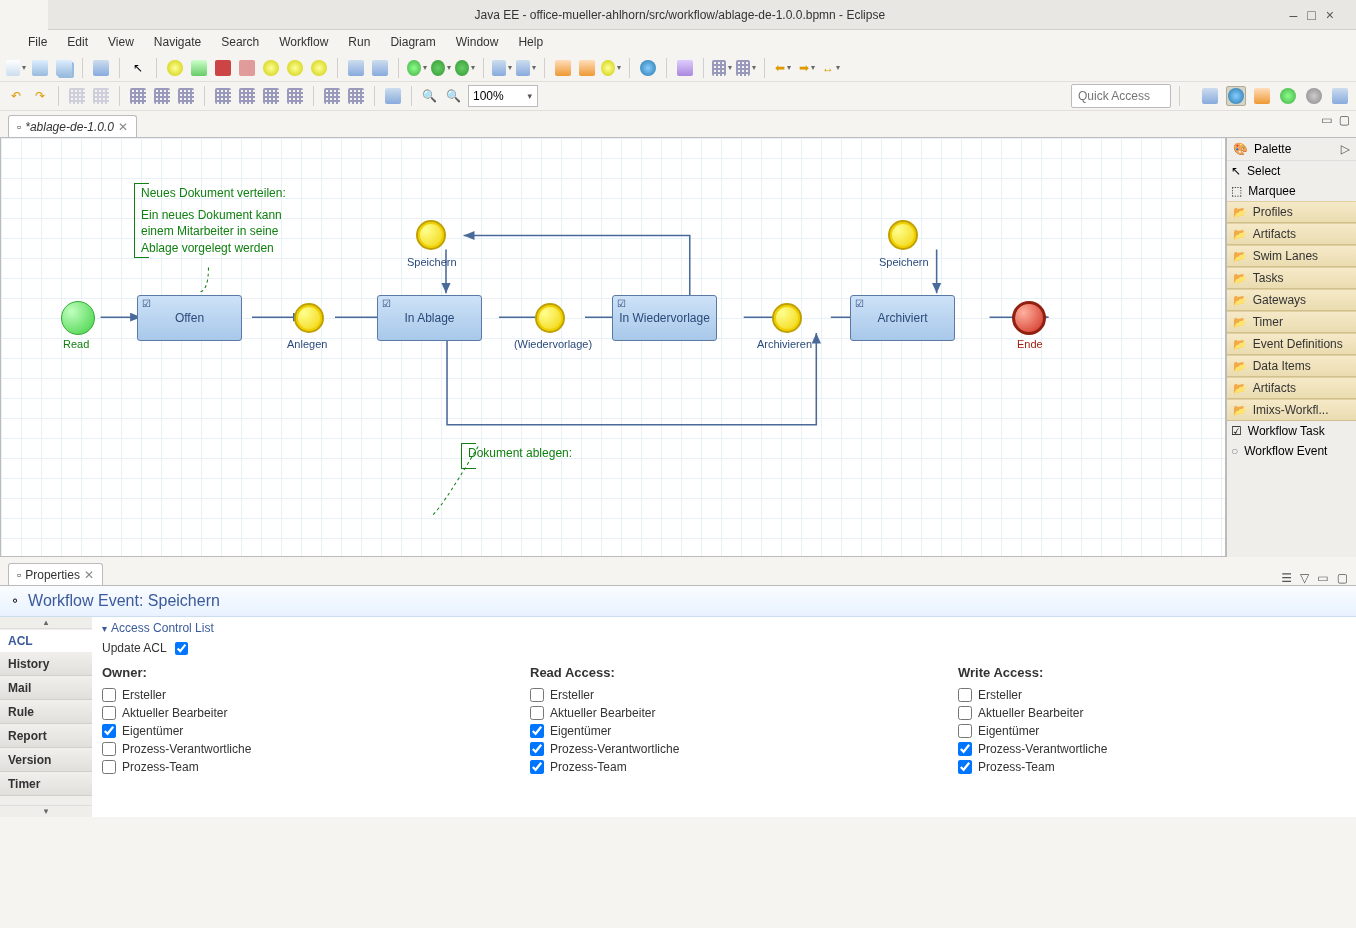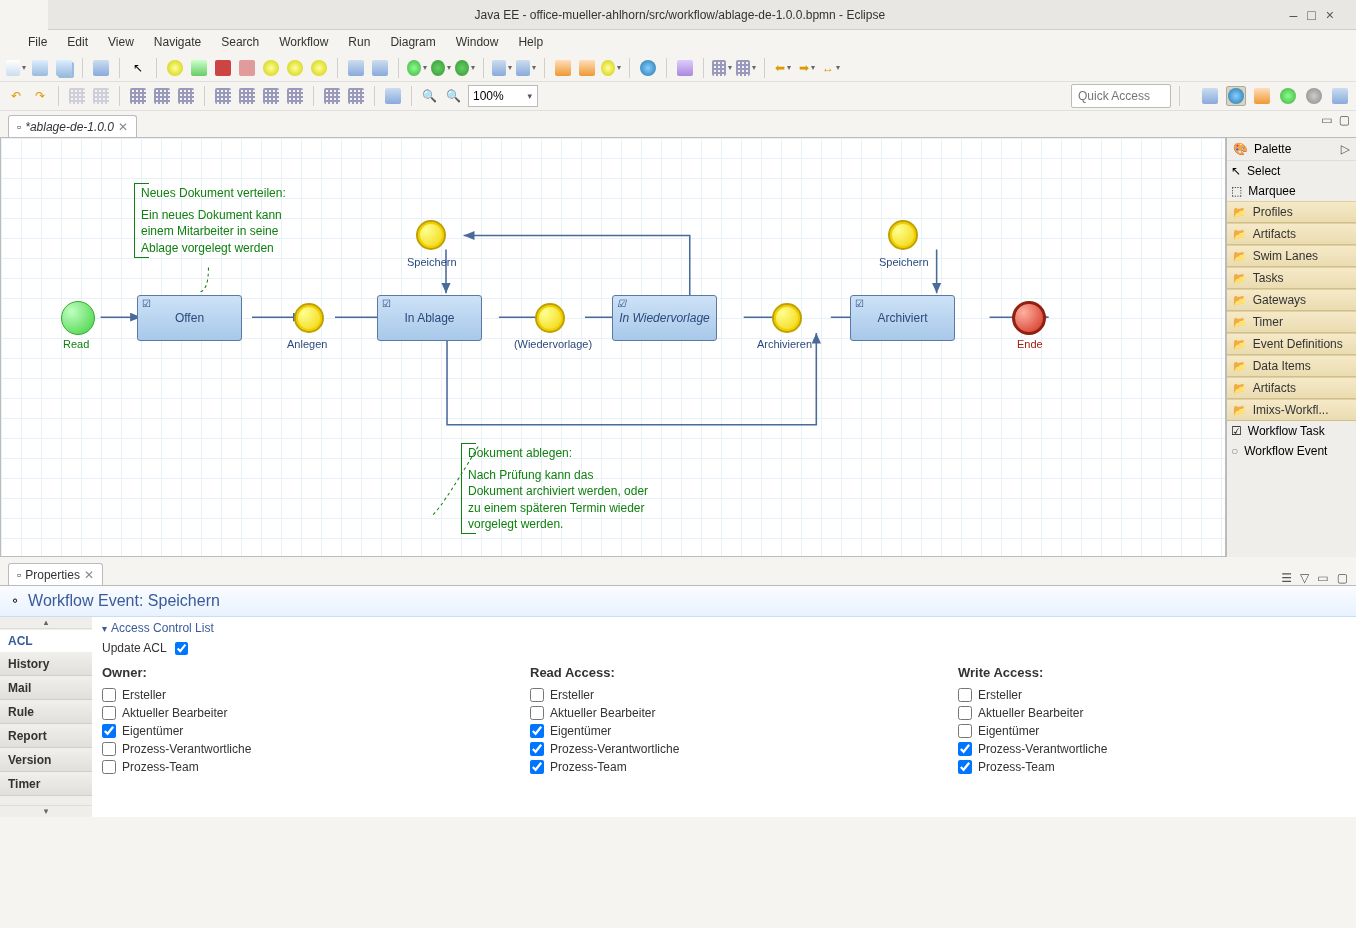--- a/index.html
+++ b/index.html
@@ -374,21 +374,21 @@
       <div class="task" style="left:376px; top:157px;">
           <span>In Ablage</span>
         </div>
 
       <div class="inter-event" style="left:415px; top:82px;"></div>
       <div class="node-label" style="left:406px; top:118px;">Speichern</div>
 
       <div class="inter-event" style="left:534px; top:165px;"></div>
       <div class="node-label" style="left:512px; top:200px; width:80px;">(Wiedervorlage)</div>
 
-      <div class="task" style="left:611px; top:157px;font-style:italic;">
+      <div class="task" style="left:611px; top:157px;">
           <span>In Wiedervorlage</span>
         </div>
 
       <div class="inter-event" style="left:771px; top:165px;"></div>
       <div class="node-label" style="left:756px; top:200px;">Archivieren</div>
 
       <div class="task" style="left:849px; top:157px;">
           <span>Archiviert</span>
         </div>
 
@@ -399,21 +399,20 @@
       <div class="node-label end" style="left:1016px; top:200px;">Ende</div>
 
       <div class="annotation" style="left:133px; top:45px; width:160px;">
         <div>Neues Dokument verteilen:</div>
         <div style="height:6px"></div>
         <div>Ein neues Dokument kann einem Mitarbeiter in seine Ablage vorgelegt werden</div>
       </div>
       <div class="annotation" style="left:460px; top:305px; width:195px;">
         <div>Dokument ablegen:</div>
         <div style="height:6px"></div>
-        <div>Nach Prüfung kann das Dokument archiviert werden, oder zu einem späteren Termin wieder vorgelegt werden.</div>
       </div>
     </div>
   </div>
 
   <div class="palette">
     <div class="palette-header">
       <span>🎨</span>
       <span>Palette</span>
       <span class="arrow">▷</span>
     </div>

